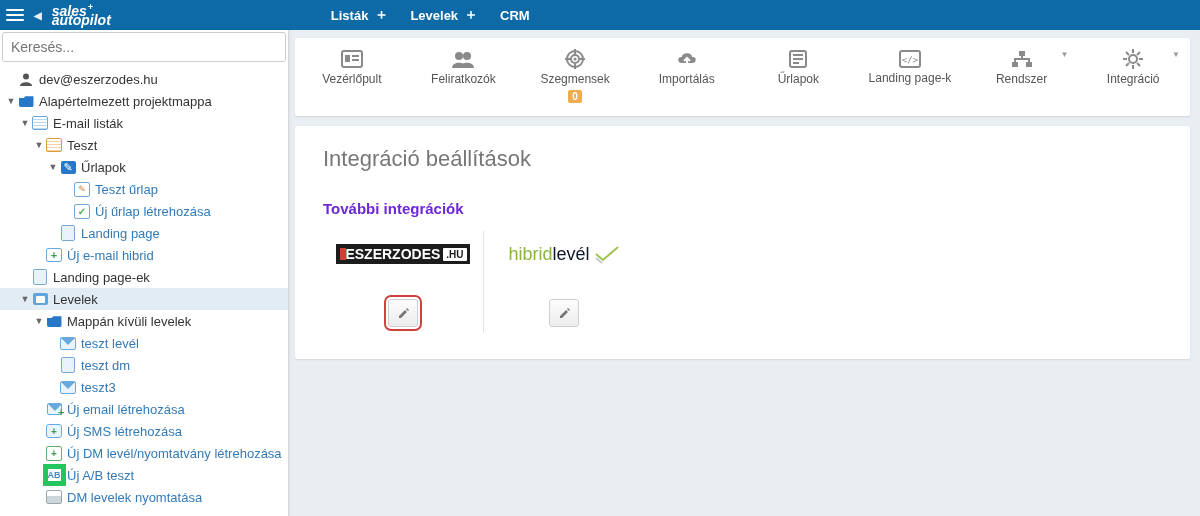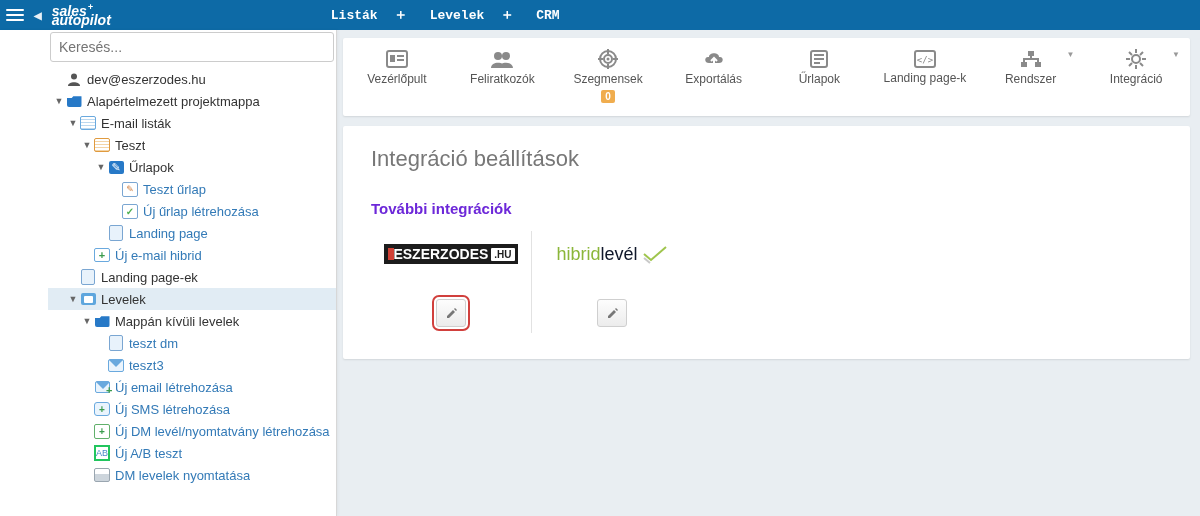--- a/index.html
+++ b/index.html
@@ -23,28 +23,28 @@
   .topbar{height:30px;background:var(--blue);display:flex;align-items:center;color:#fff;font-size:13px;font-weight:bold;}
   .topbar .left{display:flex;align-items:center;gap:10px;padding-left:6px;}
   .hamburger{display:inline-block;width:18px;}
   .hamburger span{display:block;height:2px;background:#fff;margin:3px 0;border-radius:1px;}
   .chev{font-size:10px;opacity:.9;}
   .logo{display:flex;flex-direction:column;line-height:.9;font-style:italic;font-weight:700;}
   .logo .l1{font-size:14px;letter-spacing:0;}
   .logo .l2{font-size:14px;letter-spacing:0;margin-top:-3px;}
   .logo .plus{font-size:9px;vertical-align:super;margin-left:1px;}
   .top-nav{display:flex;gap:22px;margin-left:220px;}
-  .top-nav .item{display:flex;align-items:center;gap:16px;cursor:pointer;font-weight:700;font-family:Liberation Mono, monospace;}
+  .top-nav .item{display:flex;align-items:center;gap:6px;cursor:pointer;font-weight:700;}
   .top-nav .plus{font-size:14px;}
 
   
   .body{flex:1;display:flex;min-height:0;}
 
   
-  .sidebar{width:288px;background:#fff;border-right:1px solid var(--border);display:flex;flex-direction:column;box-shadow:1px 0 3px rgba(0,0,0,.05);padding-left:48px;}
+  .sidebar{width:288px;background:#fff;border-right:1px solid var(--border);display:flex;flex-direction:column;box-shadow:1px 0 3px rgba(0,0,0,.05);}
   .search{padding:2px;}
   .search input{width:100%;box-sizing:border-box;padding:6px 8px;border:1px solid #ccc;border-radius:3px;font-size:14px;color:#555;}
   .tree{flex:1;overflow:auto;font-size:13px;color:#333;padding:4px 0;}
   .node{display:flex;align-items:center;height:22px;padding-right:6px;cursor:pointer;}
   .node.sel{background:var(--sel);}
   .sp{display:inline-block;}
   .tw{width:10px;display:inline-flex;justify-content:center;align-items:center;color:#666;font-size:9px;margin-right:2px;}
   .ic{width:16px;height:16px;display:inline-flex;justify-content:center;align-items:center;margin-right:5px;flex:none;}
   .lbl{white-space:nowrap;overflow:hidden;text-overflow:ellipsis;}
   .lnk{color:var(--link);}
@@ -230,20 +230,28 @@
             <span class="tw">▼</span>
             <span class="ic">
               <span class="i-folder" style="width:15px;height:12px;display:inline-block"></span>
             </span>
             <span class="lbl ">Mappán kívüli levelek</span>
           </div>
           <div class="node">
             <span class="sp" style="width:48px"></span>
             <span class="tw"></span>
             <span class="ic">
+              <span class="i-mail" style="width:15px;height:11px;display:inline-block"></span>
+            </span>
+            <span class="lbl lnk">teszt levél</span>
+          </div>
+          <div class="node">
+            <span class="sp" style="width:48px"></span>
+            <span class="tw"></span>
+            <span class="ic">
               <span class="i-doc" style="width:12px;height:14px;display:inline-block"></span>
             </span>
             <span class="lbl lnk">teszt dm</span>
           </div>
           <div class="node">
             <span class="sp" style="width:48px"></span>
             <span class="tw"></span>
             <span class="ic">
               <span class="i-mail" style="width:15px;height:11px;display:inline-block"></span>
             </span>
@@ -273,21 +281,21 @@
             <span class="tw"></span>
             <span class="ic">
               <span style="width:14px;height:13px;border:1px solid #61b06b;border-radius:2px;display:inline-flex;align-items:center;justify-content:center;color:#3a9b4d;font-size:10px;font-weight:bold">+</span>
             </span>
             <span class="lbl lnk">Új DM levél/nyomtatvány létrehozása</span>
           </div>
           <div class="node">
             <span class="sp" style="width:34px"></span>
             <span class="tw"></span>
             <span class="ic">
-              <span style="width:15px;height:12px;display:inline-flex;align-items:center;justify-content:center;font-size:9px;font-weight:normal;color:#4a89c7;border:2px solid #22c55e;border-radius:0">AB</span>
+              <span style="width:15px;height:12px;display:inline-flex;align-items:center;justify-content:center;font-size:9px;font-weight:bold;color:#4a89c7;border:5px solid #22c55e;border-radius:0">AB</span>
             </span>
             <span class="lbl lnk">Új A/B teszt</span>
           </div>
           <div class="node">
             <span class="sp" style="width:34px"></span>
             <span class="tw"></span>
             <span class="ic">
               <span style="width:14px;height:12px;border:1px solid #9aa6b0;border-radius:2px;background:linear-gradient(#fff 40%,#cdd5dc 40%);display:inline-block"></span>
             </span>
             <span class="lbl lnk">DM levelek nyomtatása</span>
@@ -331,21 +339,21 @@
                 <line x1="15" y1="10" x2="20" y2="10" stroke="#8a8a8a" stroke-width="2"></line>
               </svg>
             </div><div class="tlabel">Szegmensek</div><span class="badge">0</span></div>
           <div class="tile">
             <div class="ticon">
               <svg width="24" height="18">
                 <path d="M7 13 C2 13 2 6 7 7 C7 2 17 2 17 7 C22 6 22 13 17 13 Z" fill="#8a8a8a"></path>
                 <path d="M12 15 L12 8 M9 11 L12 8 L15 11" fill="none" stroke="#fff" stroke-width="2"></path>
               </svg>
             </div>
-            <div class="tlabel">Exportálás</div>
+            <div class="tlabel">Importálás</div>
           </div>
           <div class="tile">
             <div class="ticon">
               <svg width="20" height="18">
                 <rect x="2" y="1" width="16" height="16" rx="2" fill="none" stroke="#8a8a8a" stroke-width="2"></rect>
                 <line x1="5" y1="5" x2="15" y2="5" stroke="#8a8a8a" stroke-width="2"></line>
                 <line x1="5" y1="9" x2="15" y2="9" stroke="#8a8a8a" stroke-width="2"></line>
                 <line x1="5" y1="13" x2="11" y2="13" stroke="#8a8a8a" stroke-width="2"></line>
               </svg>
             </div>

